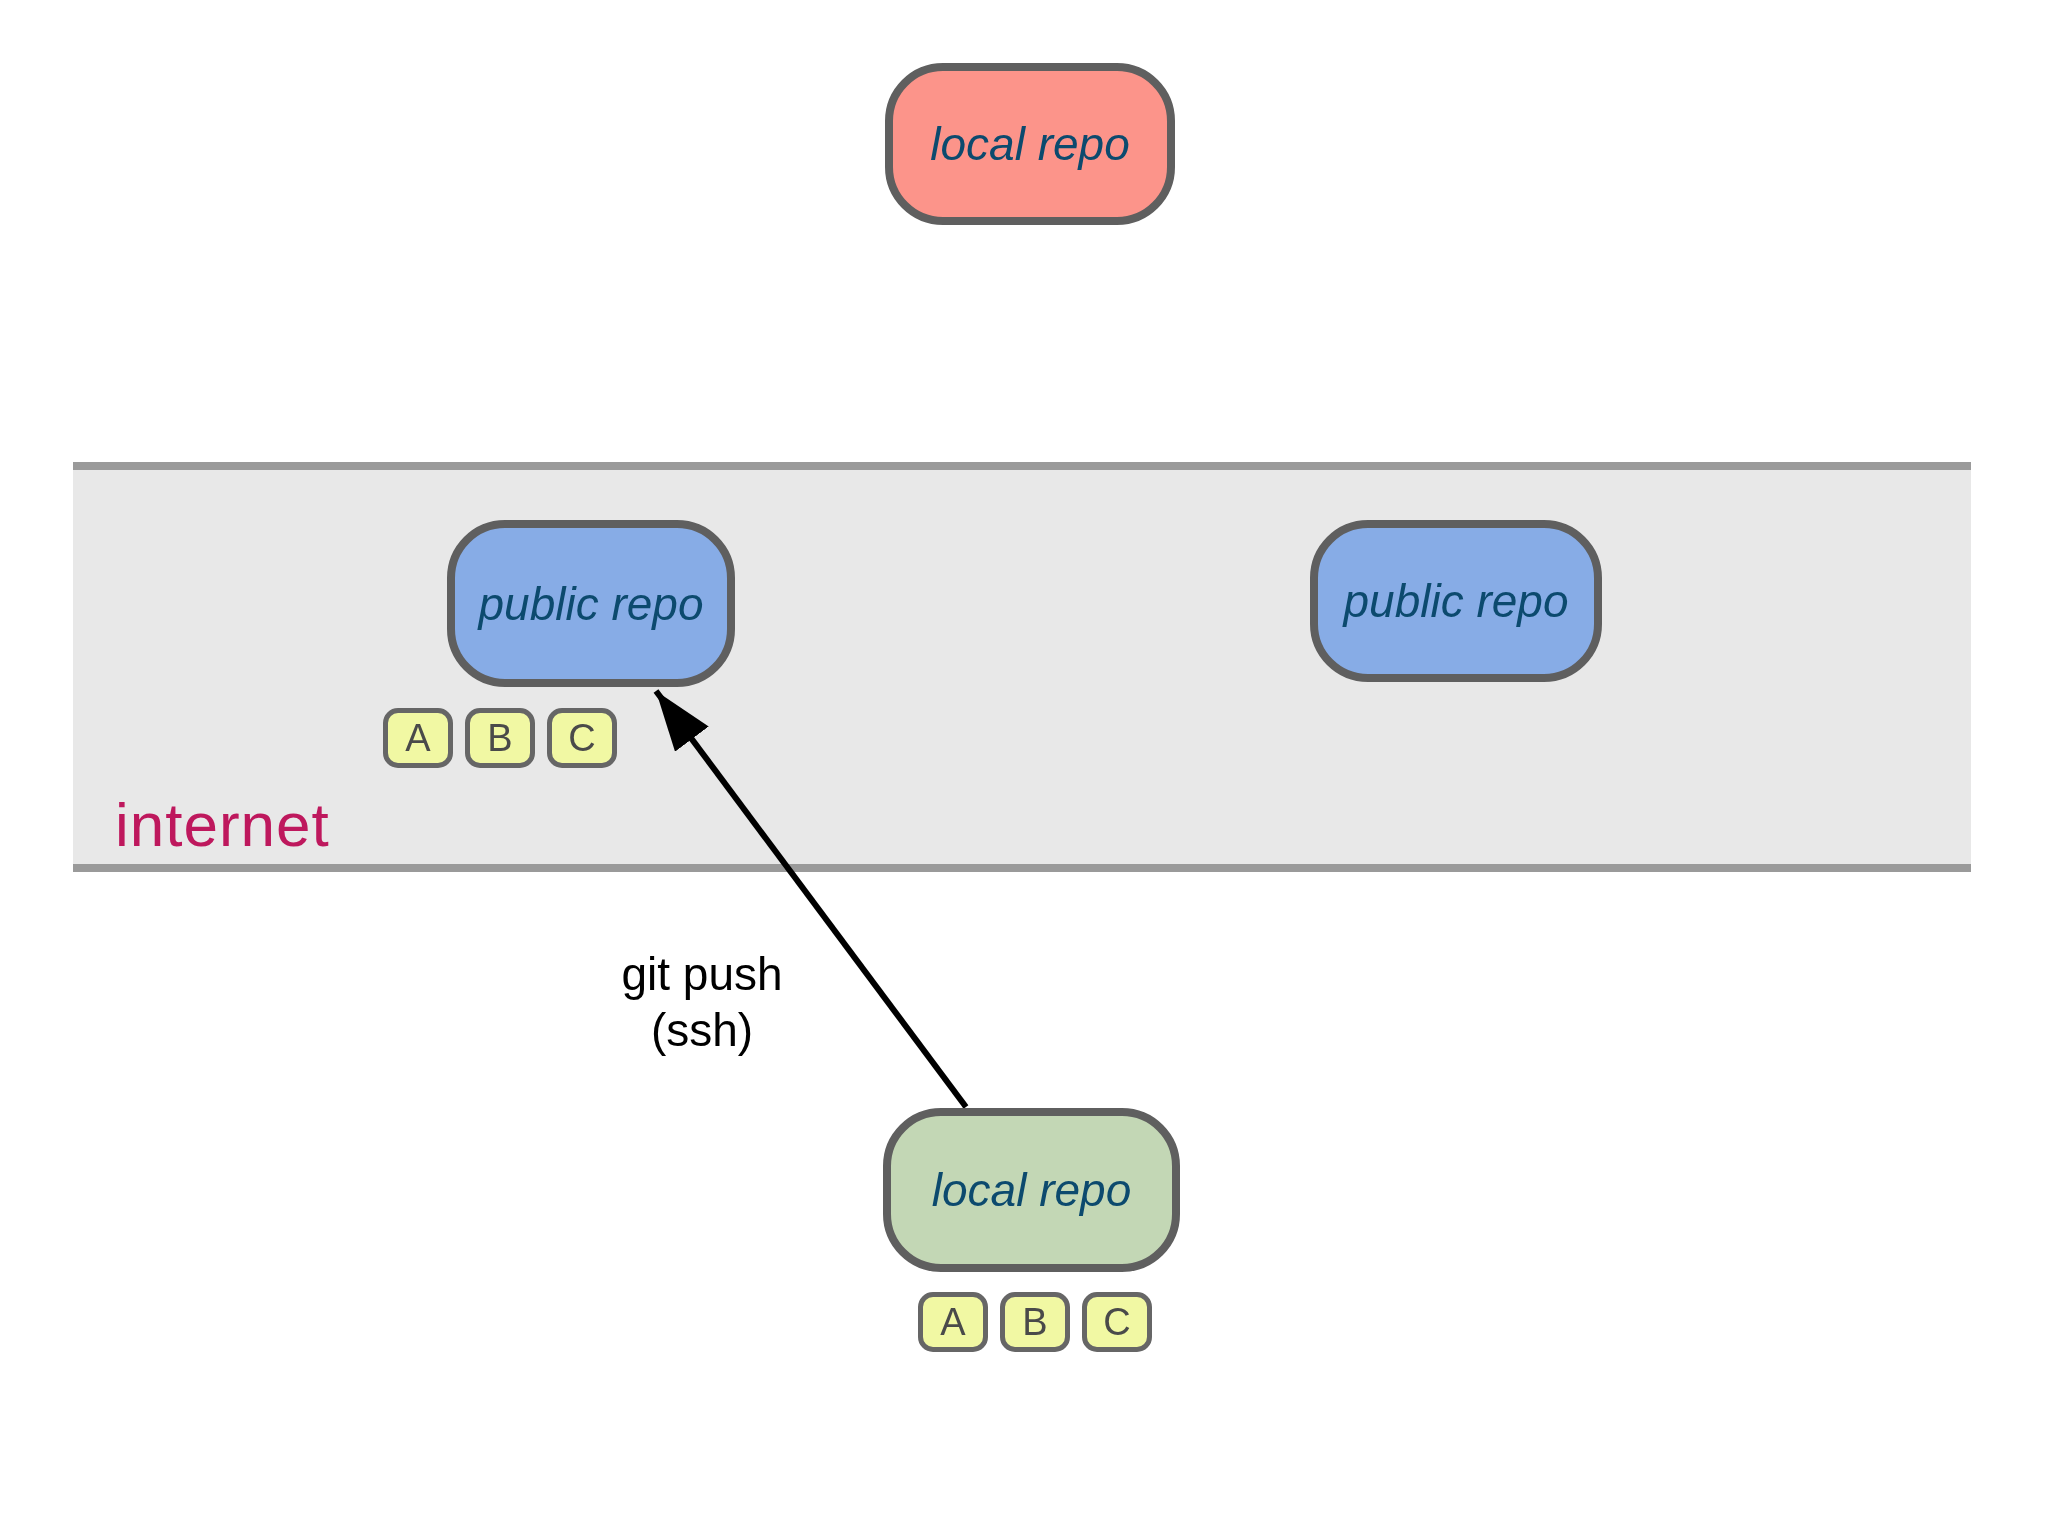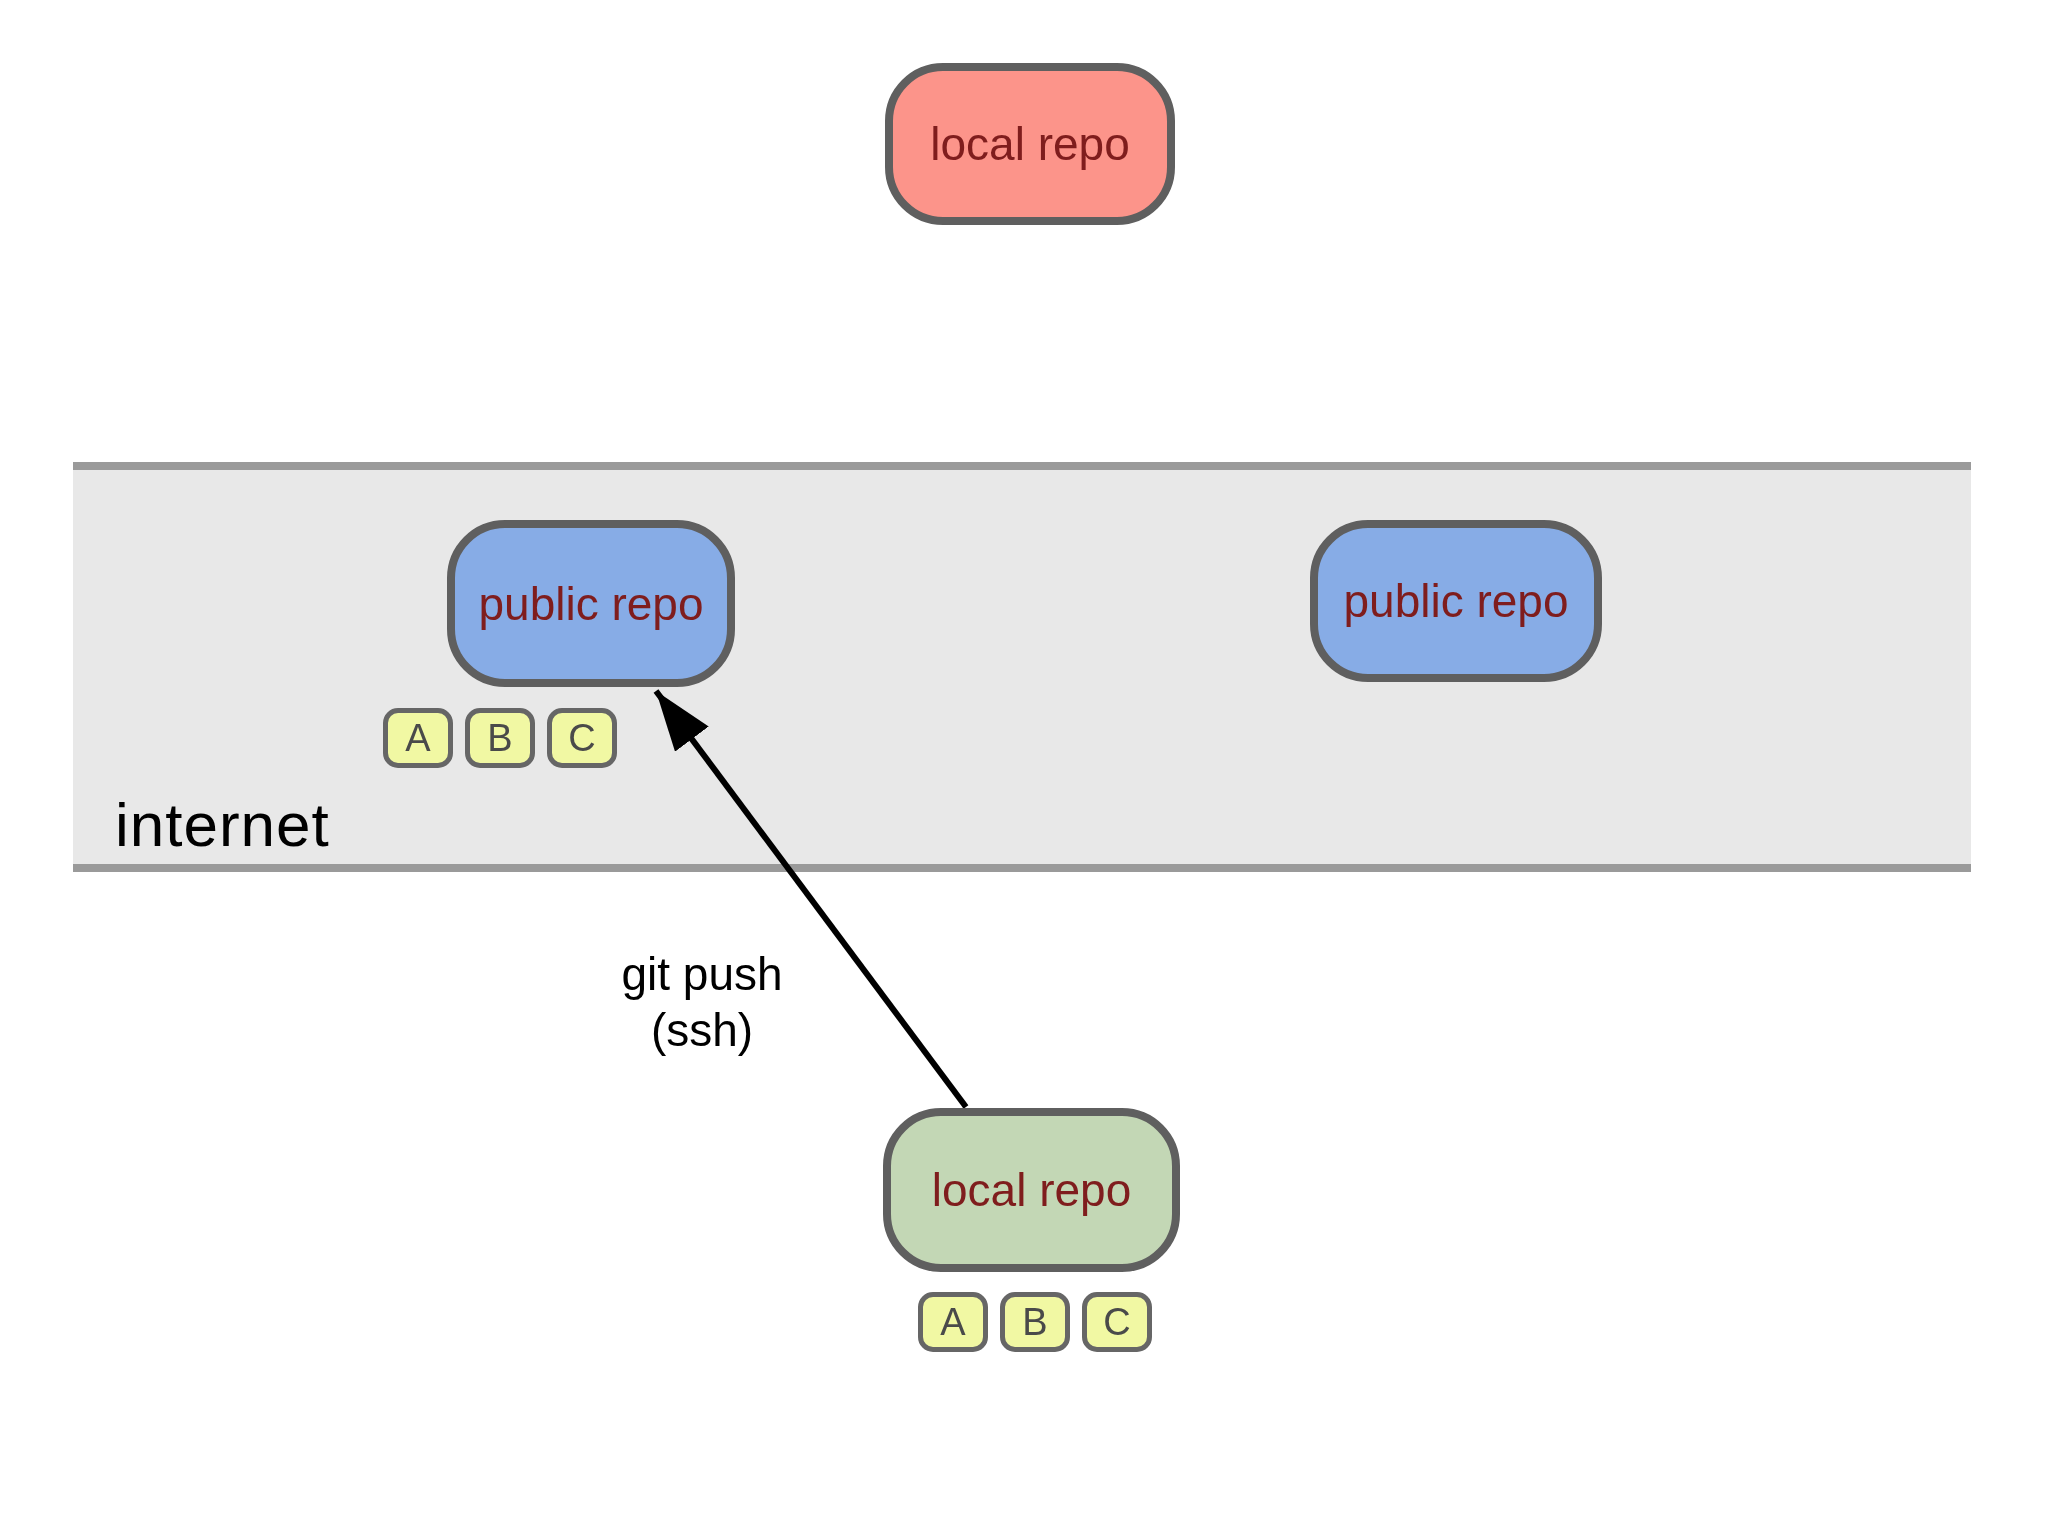--- a/index.html
+++ b/index.html
@@ -26,35 +26,36 @@
     background: #E8E8E8;
     border-top: 8px solid #9A9A9A;
     border-bottom: 8px solid #9A9A9A;
   }
   .band-label {
     position: absolute;
     left: 42px;
     bottom: 8px;
     font-size: 62px;
     line-height: 1;
-    color: #000000;
+    color: #be185d;
     letter-spacing: 1px;
   }
   
   .node {
     position: absolute;
     box-sizing: border-box;
     border: 8px solid #5F5F5F;
     border-radius: 58px;
     display: flex;
     align-items: center;
     justify-content: center;
     font-size: 46px;
-    color: #7f1d1d;
+    color: #0c4a6e;
     z-index: 2;
+    font-style: italic;
   }
   .node.red   { background: #FC948A; }
   .node.blue  { background: #87ACE6; text-align: right; }
   .node.green { background: #C3D7B5; }
   
   .chips {
     position: absolute;
     display: flex;
     gap: 12px;
     z-index: 2;

